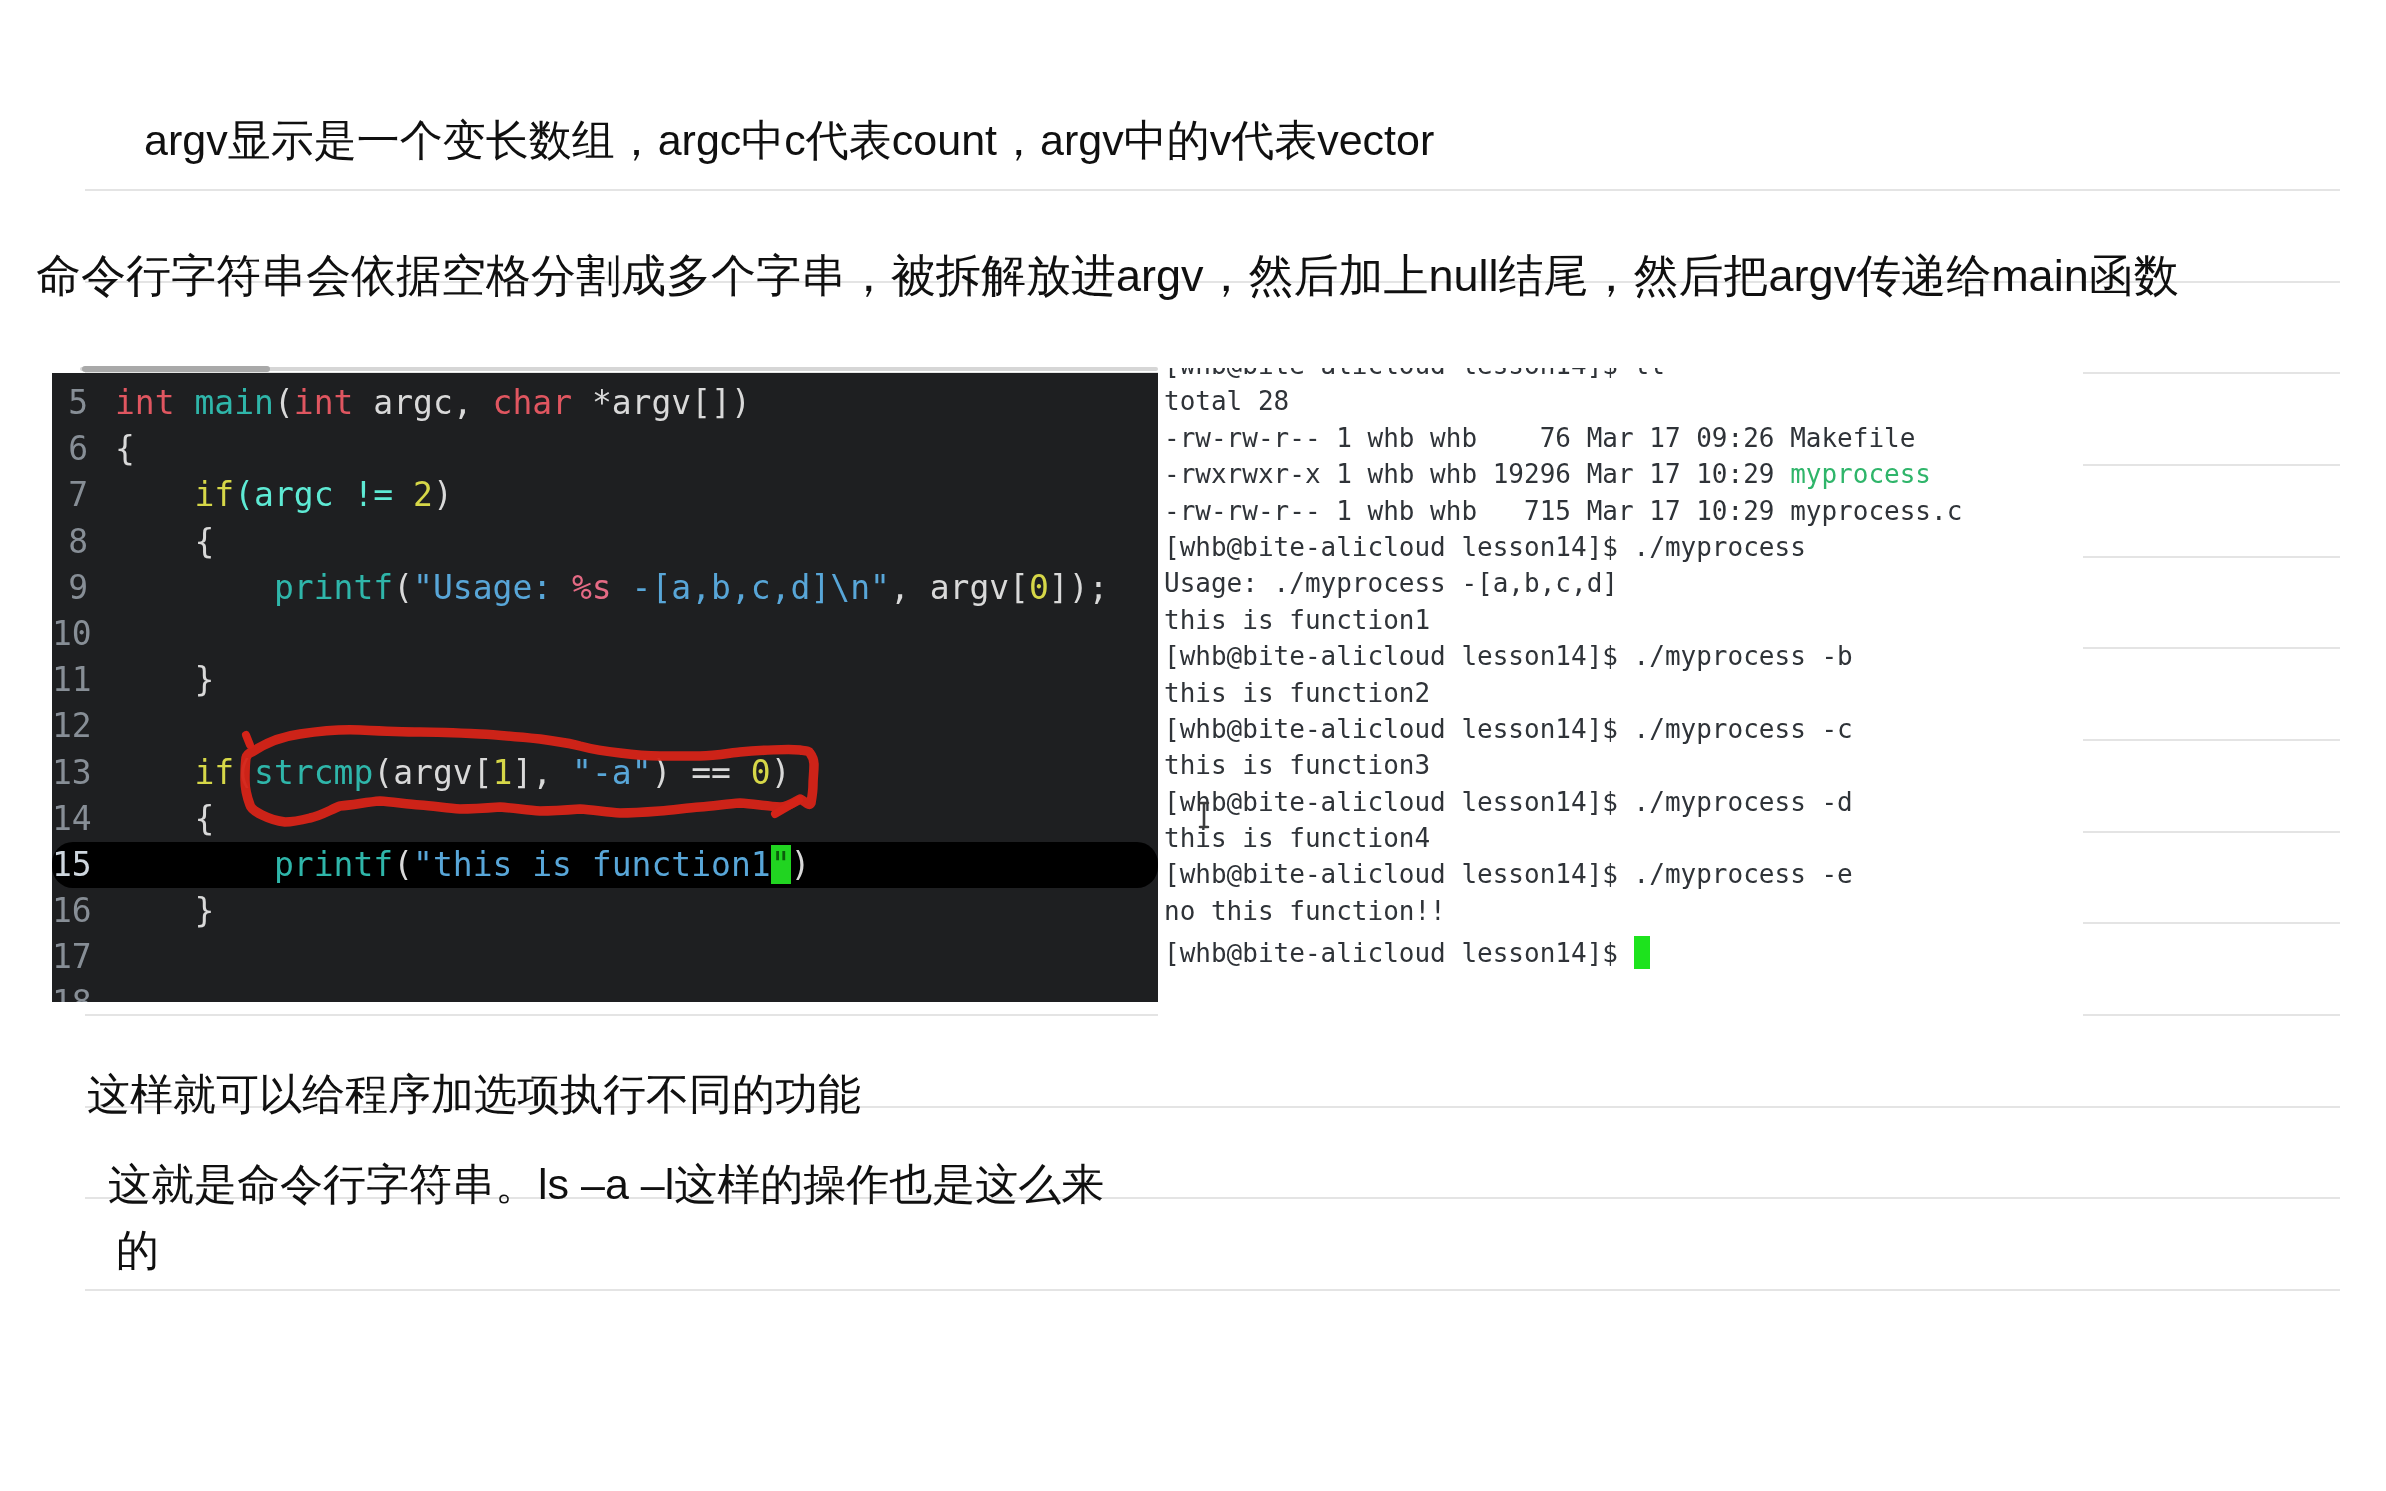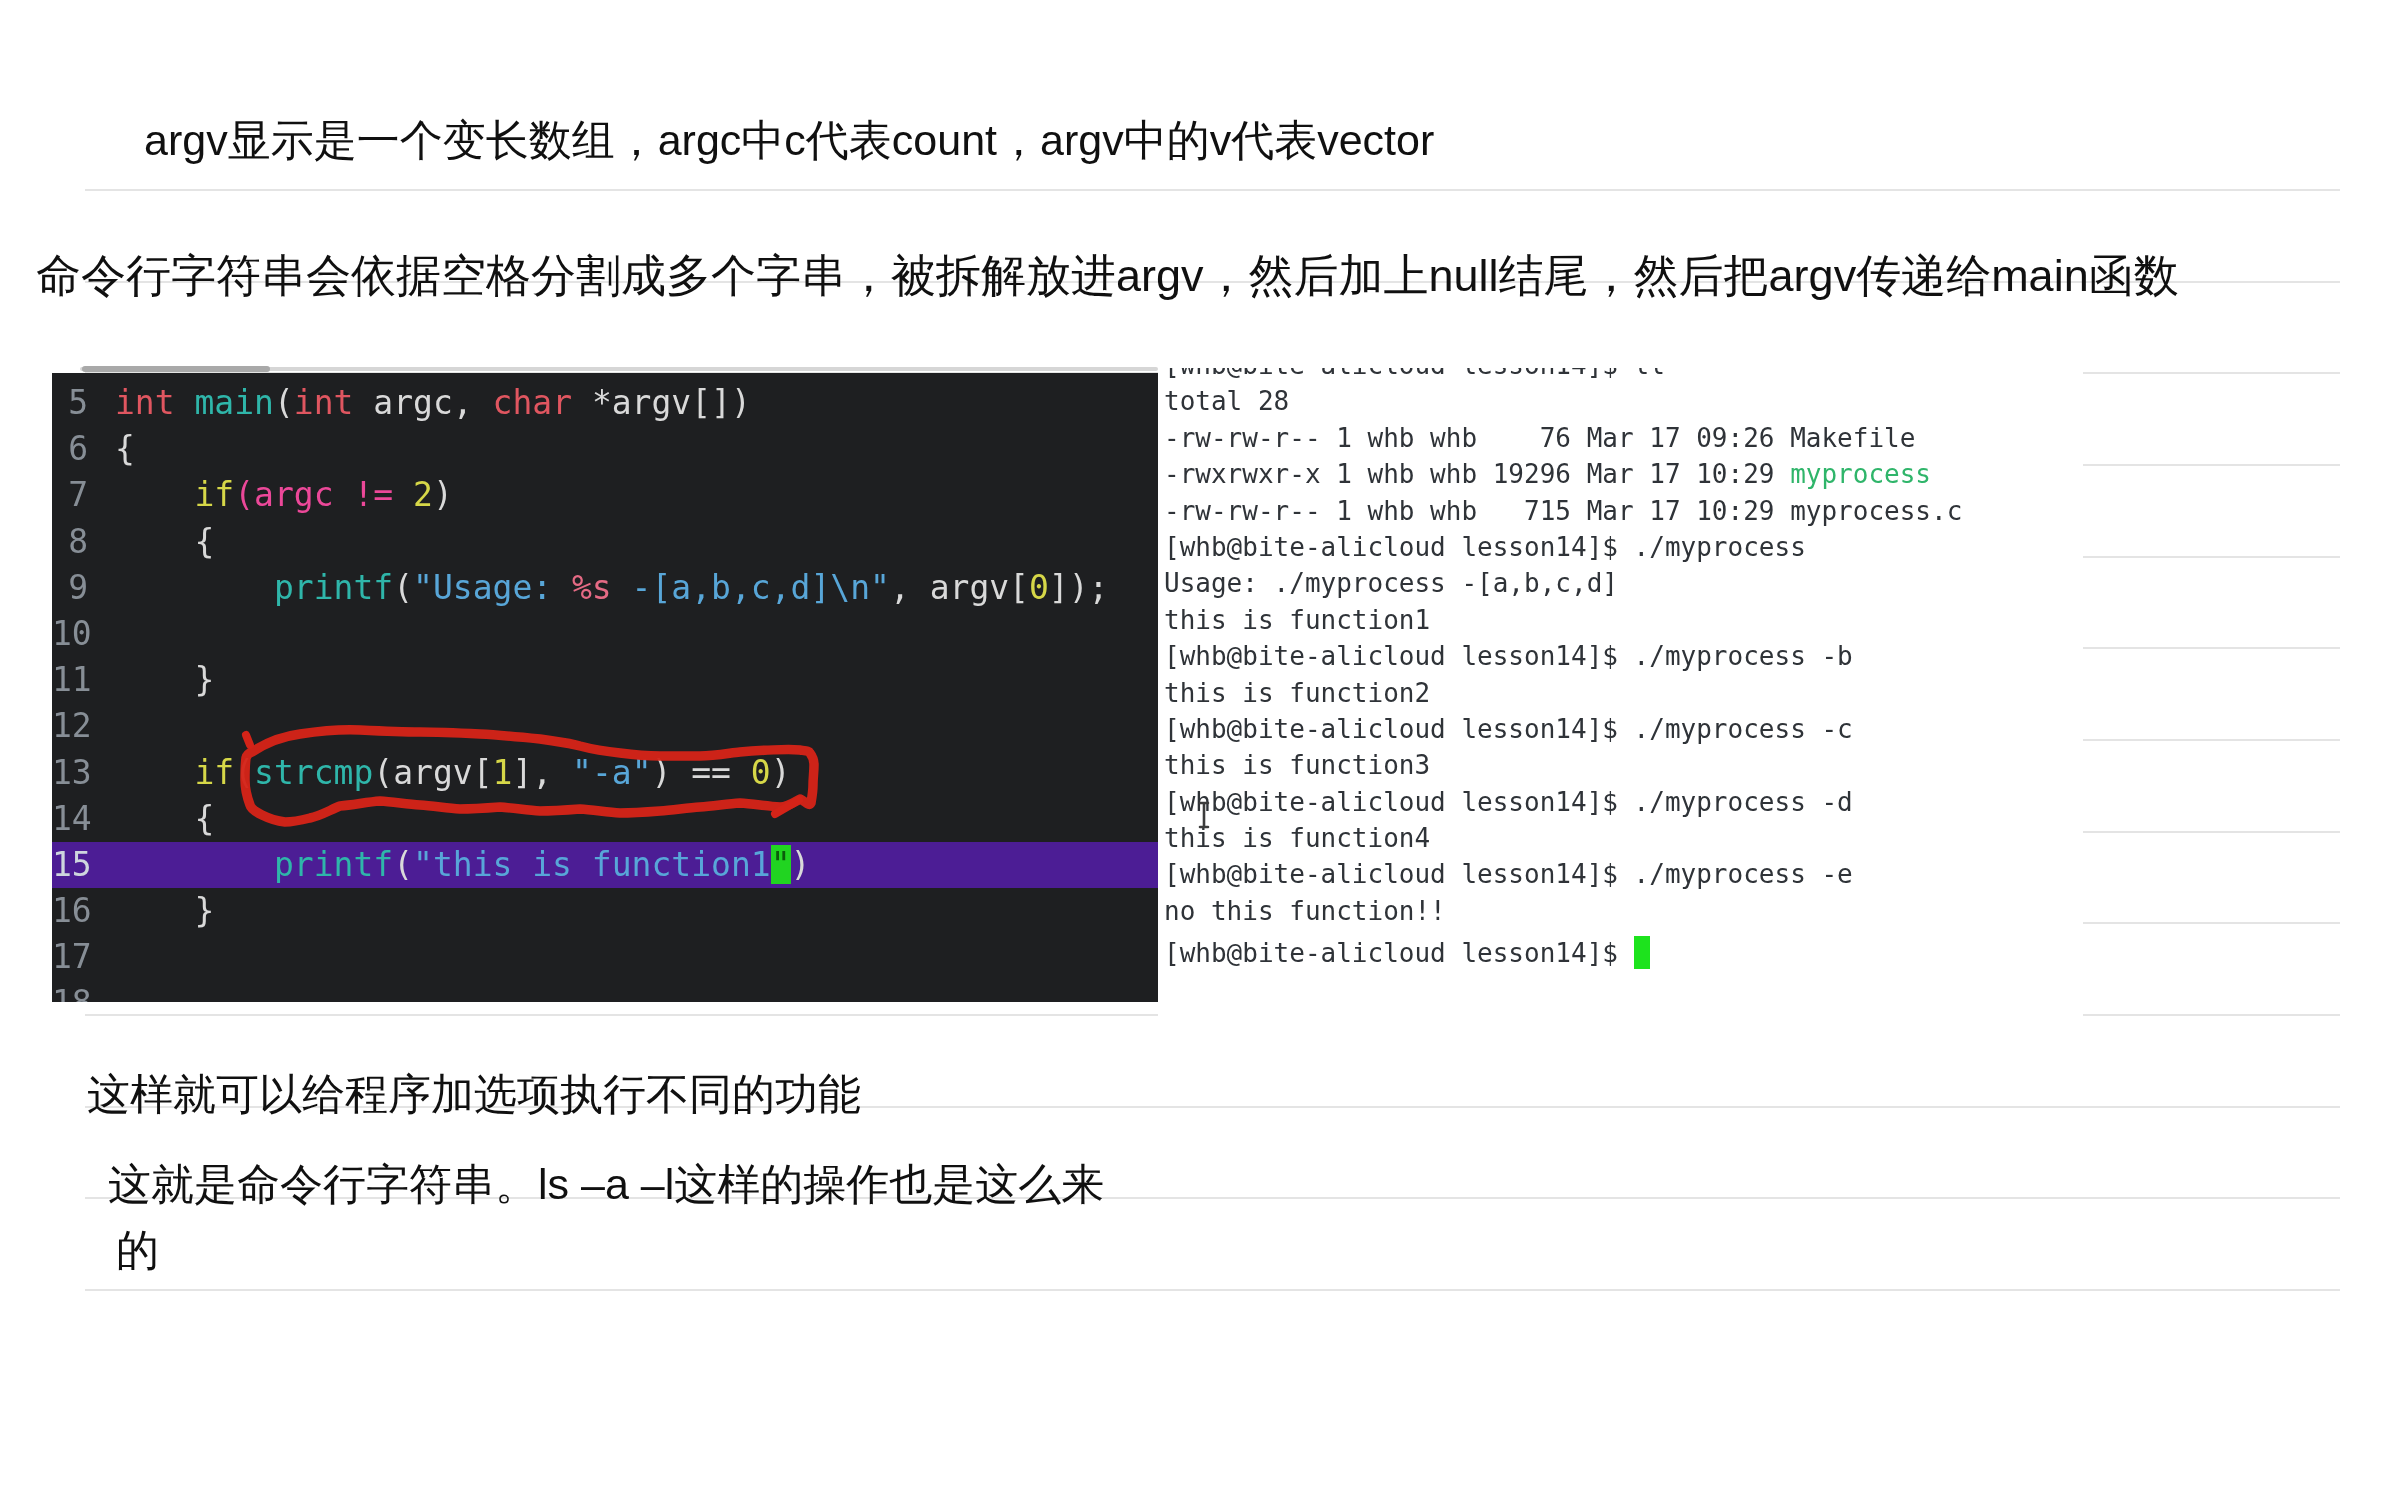--- a/index.html
+++ b/index.html
@@ -20,21 +20,21 @@
   #scroll-track{left:80px;top:367px;width:1078px;height:4px;background:#d6d6d6;border-radius:2px;}
   #scroll-thumb{left:82px;top:366px;width:188px;height:6px;background:#a9a9a9;border-radius:3px;}
 
   
   #code-block{
     left:52px;top:373px;width:1106px;height:629px;overflow:hidden;
     background:#1e1f21;font-family:"DejaVu Sans Mono",monospace;font-size:33px;
   }
   #code-lines{position:absolute;left:0;top:7px;width:100%;}
   .code-row{display:flex;height:46.2px;line-height:46.2px;white-space:pre;}
-  .code-row.active{background:#4c1d95;}
+  .code-row.active{background:#000000;border-radius:21px;}
   .ln{flex:none;width:36px;text-align:right;color:#878e96;}
   .active .ln{color:#ced6de;}
   .lt{padding-left:27px;white-space:pre;}
   .tok-cursor{background:#21d421;color:#0b5c0b;}
 
   
   #terminal{
     left:1158px;top:368px;width:925px;height:664px;overflow:hidden;background:#ffffff;
     font-family:"DejaVu Sans Mono",monospace;font-size:26px;
   }
@@ -67,21 +67,21 @@
 <div class="note-text" id="title1">argv显示是一个变长数组，argc中c代表count，argv中的v代表vector</div>
 <div class="note-text" id="title2">命令行字符串会依据空格分割成多个字串，被拆解放进argv，然后加上null结尾，然后把argv传递给main函数</div>
 
 <div class="abs" id="scroll-track"></div>
 <div class="abs" id="scroll-thumb"></div>
 
 <div class="abs" id="code-block">
   <div id="code-lines">
       <div class="code-row"><span class="ln">5</span><span class="lt"><span style="color: rgb(224, 86, 96);">int</span><span style="color: rgb(217, 217, 217);"> </span><span style="color: rgb(47, 182, 170);">main</span><span style="color: rgb(217, 217, 217);">(</span><span style="color: rgb(224, 86, 96);">int</span><span style="color: rgb(217, 217, 217);"> argc, </span><span style="color: rgb(224, 86, 96);">char</span><span style="color: rgb(217, 217, 217);"> *argv[])</span></span></div>
       <div class="code-row"><span class="ln">6</span><span class="lt"><span style="color: rgb(217, 217, 217);">{</span></span></div>
-      <div class="code-row"><span class="ln">7</span><span class="lt"><span style="color: rgb(217, 217, 217);">    </span><span style="color: rgb(214, 215, 72);">if</span><span style="color: #ec4899;">(argc != </span><span style="color: rgb(214, 215, 72);">2</span><span style="color: rgb(217, 217, 217);">)</span></span></div>
+      <div class="code-row"><span class="ln">7</span><span class="lt"><span style="color: rgb(217, 217, 217);">    </span><span style="color: rgb(214, 215, 72);">if</span><span style="color: #5eead4;">(argc != </span><span style="color: rgb(214, 215, 72);">2</span><span style="color: rgb(217, 217, 217);">)</span></span></div>
       <div class="code-row"><span class="ln">8</span><span class="lt"><span style="color: rgb(217, 217, 217);">    {</span></span></div>
       <div class="code-row"><span class="ln">9</span><span class="lt"><span style="color: rgb(217, 217, 217);">        </span><span style="color: rgb(47, 182, 170);">printf</span><span style="color: rgb(217, 217, 217);">(</span><span style="color: rgb(88, 166, 216);">"Usage: </span><span style="color: rgb(229, 106, 132);">%s</span><span style="color: rgb(88, 166, 216);"> -[a,b,c,d]\n"</span><span style="color: rgb(217, 217, 217);">, argv[</span><span style="color: rgb(214, 215, 72);">0</span><span style="color: rgb(217, 217, 217);">]);</span></span></div>
       <div class="code-row"><span class="ln">10</span></div>
       <div class="code-row"><span class="ln">11</span><span class="lt"><span style="color: rgb(217, 217, 217);">    }</span></span></div>
       <div class="code-row"><span class="ln">12</span><span class="lt"></span></div>
       <div class="code-row"><span class="ln">13</span><span class="lt"><span style="color: rgb(217, 217, 217);">    </span><span style="color: rgb(214, 215, 72);">if</span><span style="color: rgb(217, 217, 217);">(</span><span style="color: rgb(47, 182, 170);">strcmp</span><span style="color: rgb(217, 217, 217);">(argv[</span><span style="color: rgb(214, 215, 72);">1</span><span style="color: rgb(217, 217, 217);">], </span><span style="color: rgb(88, 166, 216);">"-a"</span><span style="color: rgb(217, 217, 217);">) == </span><span style="color: rgb(214, 215, 72);">0</span><span style="color: rgb(217, 217, 217);">)</span></span></div>
       <div class="code-row"><span class="ln">14</span><span class="lt"><span style="color: rgb(217, 217, 217);">    {</span></span></div>
       <div class="code-row active"><span class="ln">15</span><span class="lt"><span style="color: rgb(217, 217, 217);">        </span><span style="color: rgb(47, 182, 170);">printf</span><span style="color: rgb(217, 217, 217);">(</span><span style="color: rgb(88, 166, 216);">"this is function1</span><span class="tok-cursor" style="background: rgb(33, 212, 33);">"</span><span style="color: rgb(217, 217, 217);">)</span></span></div>
       <div class="code-row"><span class="ln">16</span><span class="lt"><span style="color: rgb(217, 217, 217);">    }</span></span></div>
       <div class="code-row"><span class="ln">17</span><span class="lt"></span></div>

